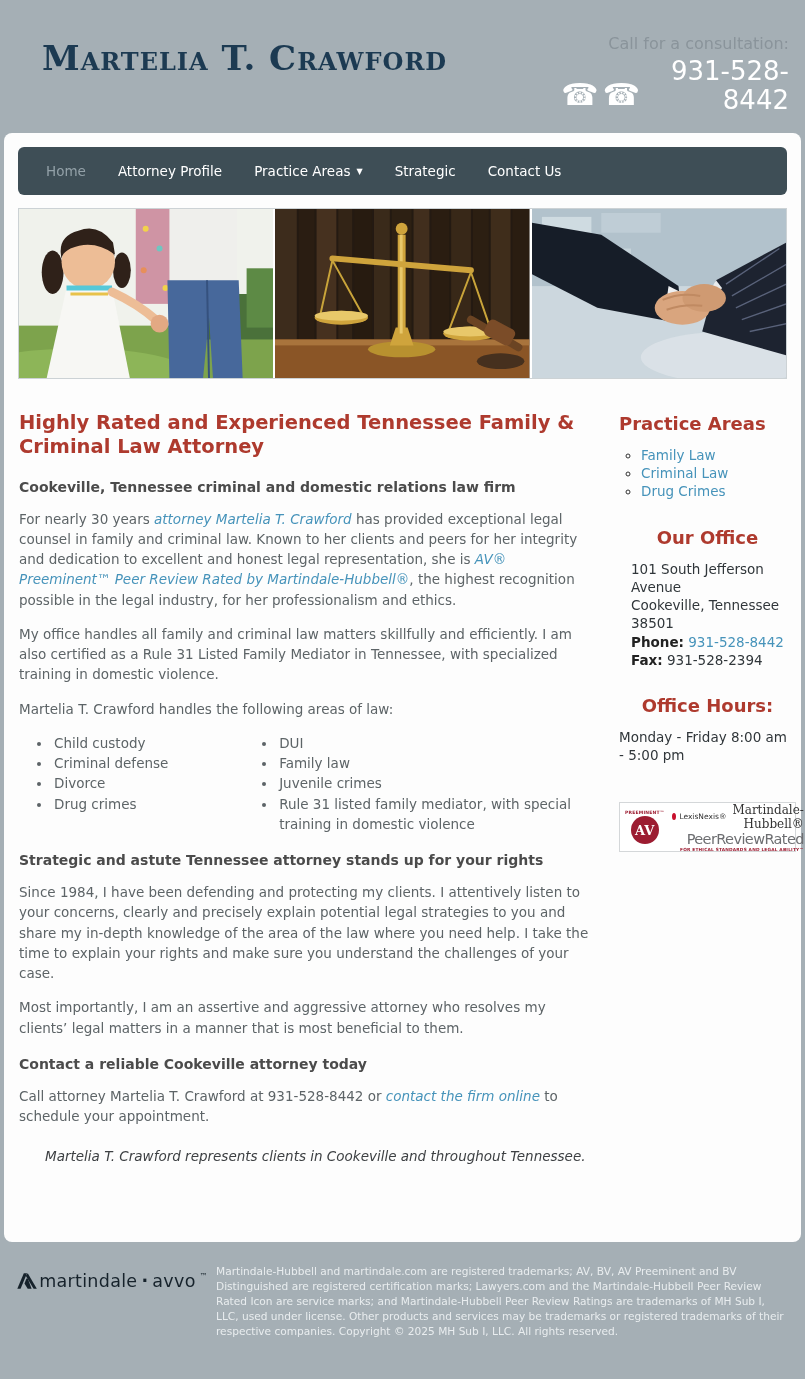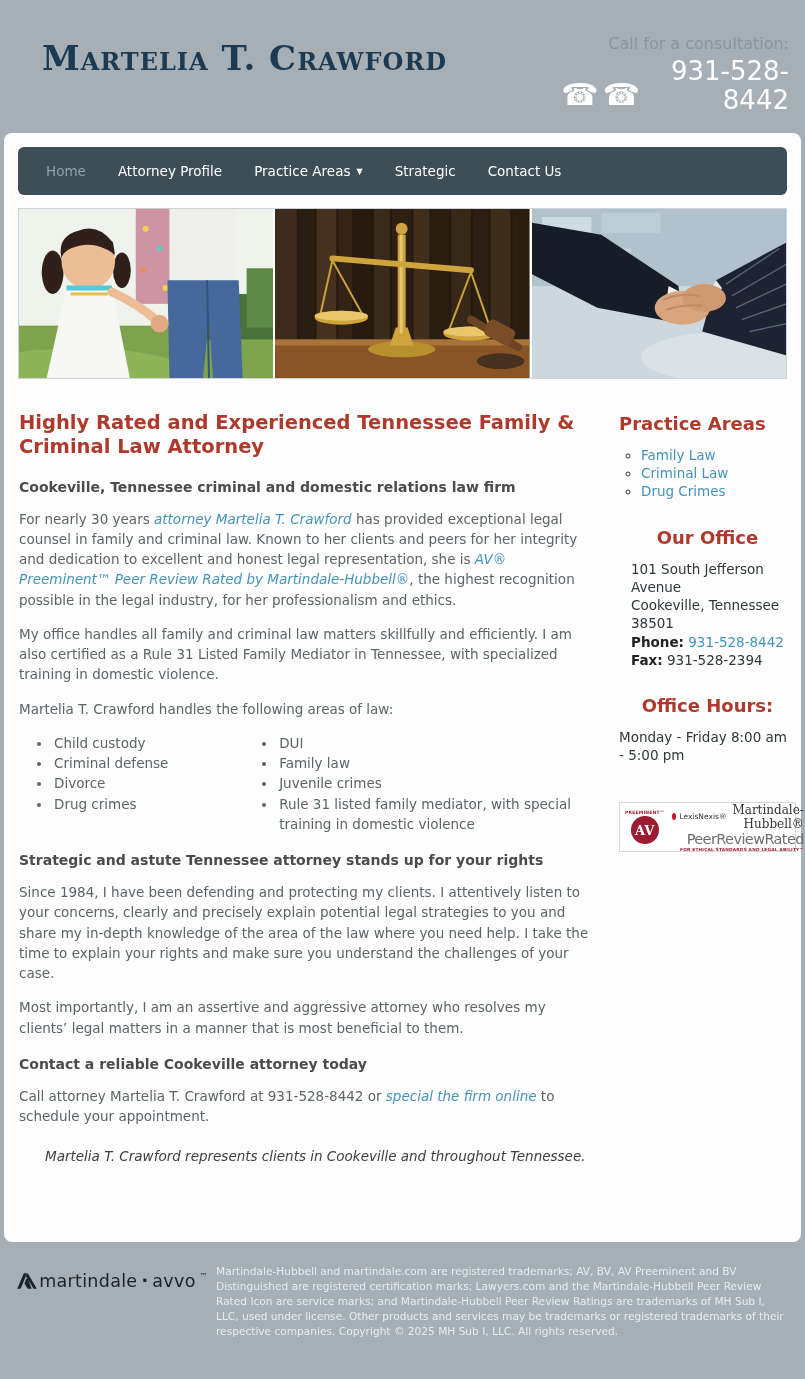--- a/index.html
+++ b/index.html
@@ -353,21 +353,21 @@
             <li>Rule 31 listed family mediator, with special training in domestic violence</li>
           </ul>
         </div>
 
         <div class="subhead">Strategic and astute Tennessee attorney stands up for your rights</div>
         <p>Since 1984, I have been defending and protecting my clients. I attentively listen to your concerns, clearly and precisely explain potential legal strategies to you and share my in-depth knowledge of the area of the law where you need help. I take the time to explain your rights and make sure you understand the challenges of your case.</p>
         <p>Most importantly, I am an assertive and aggressive attorney who resolves my clients’ legal matters in a manner that is most beneficial to them.</p>
 
         <div class="subhead">Contact a reliable Cookeville attorney today</div>
         <p>
-          <span>Call attorney Martelia T. Crawford at 931-528-8442 or </span><a class="text-link">special the firm online</a><span> to schedule your appointment.</span>
+          <span>Call attorney Martelia T. Crawford at 931-528-8442 or </span><a class="text-link">contact the firm online</a><span> to schedule your appointment.</span>
         </p>
 
         <div class="tagline">Martelia T. Crawford represents clients in Cookeville and throughout Tennessee.</div>
       </div>
 
       <aside class="sidebar">
         <div class="side-heading">Practice Areas</div>
         <ul class="side-links">
           <li><a>Family Law</a></li>
           <li><a>Criminal Law</a></li>

